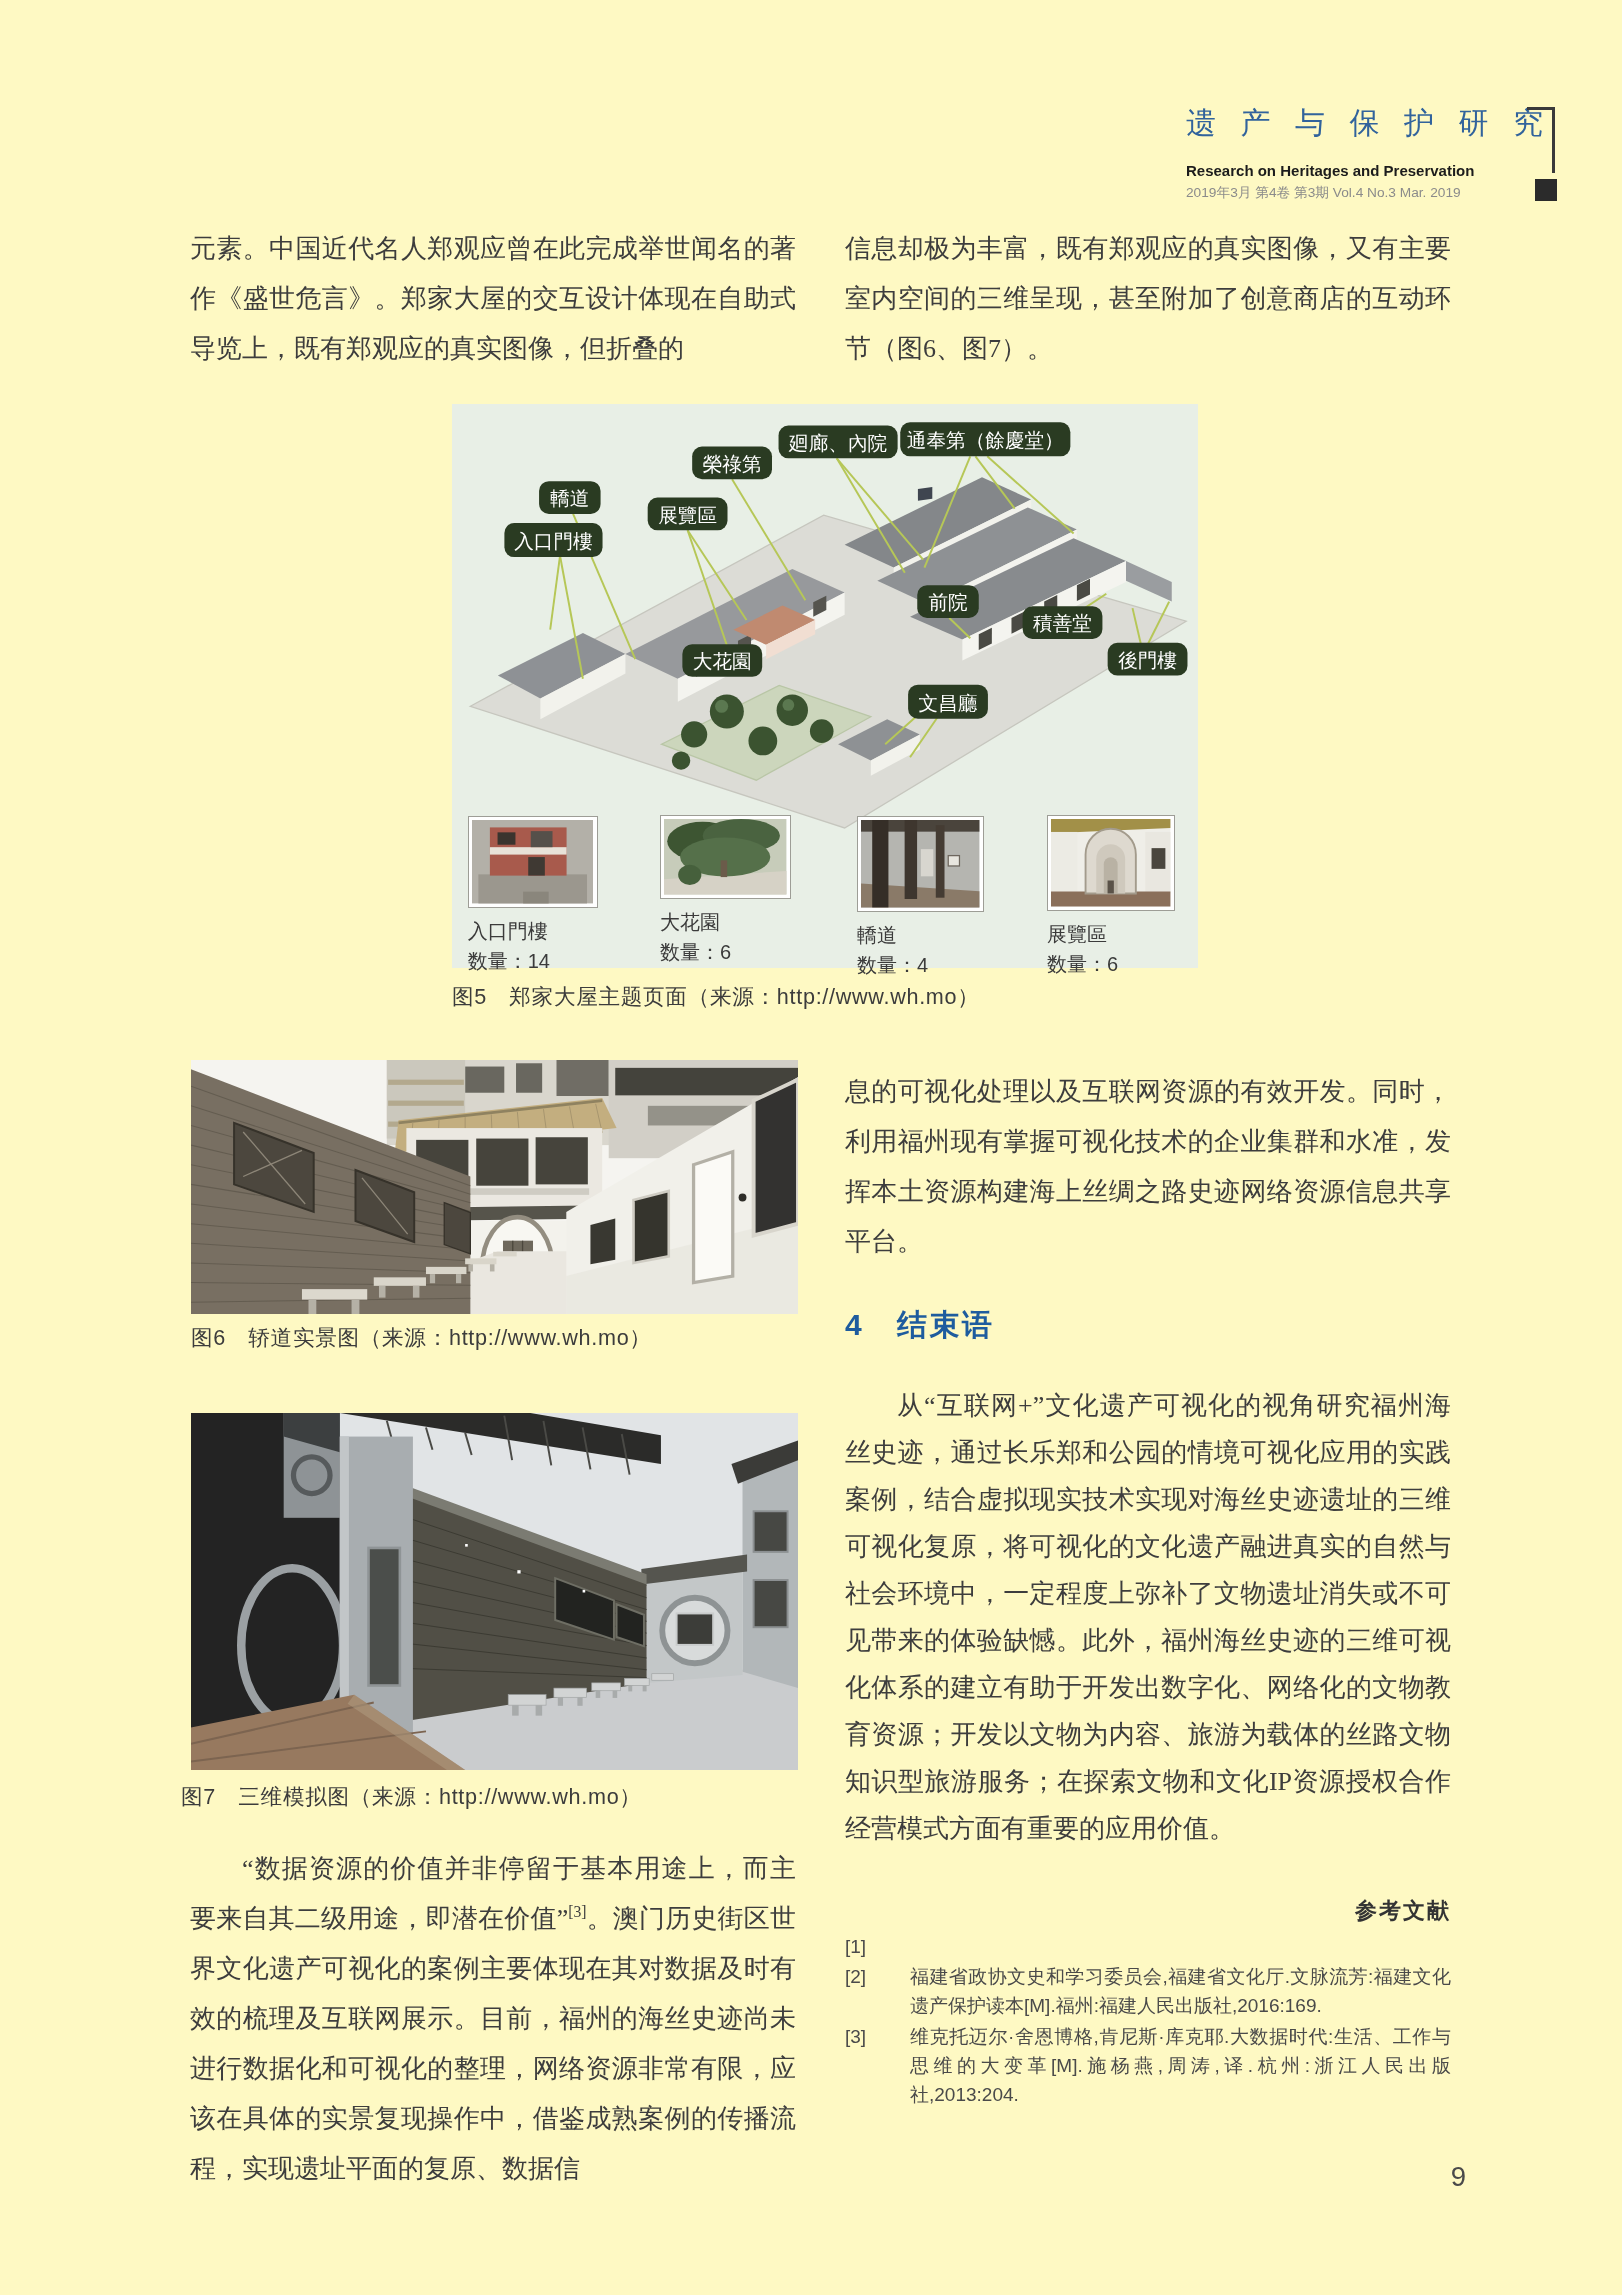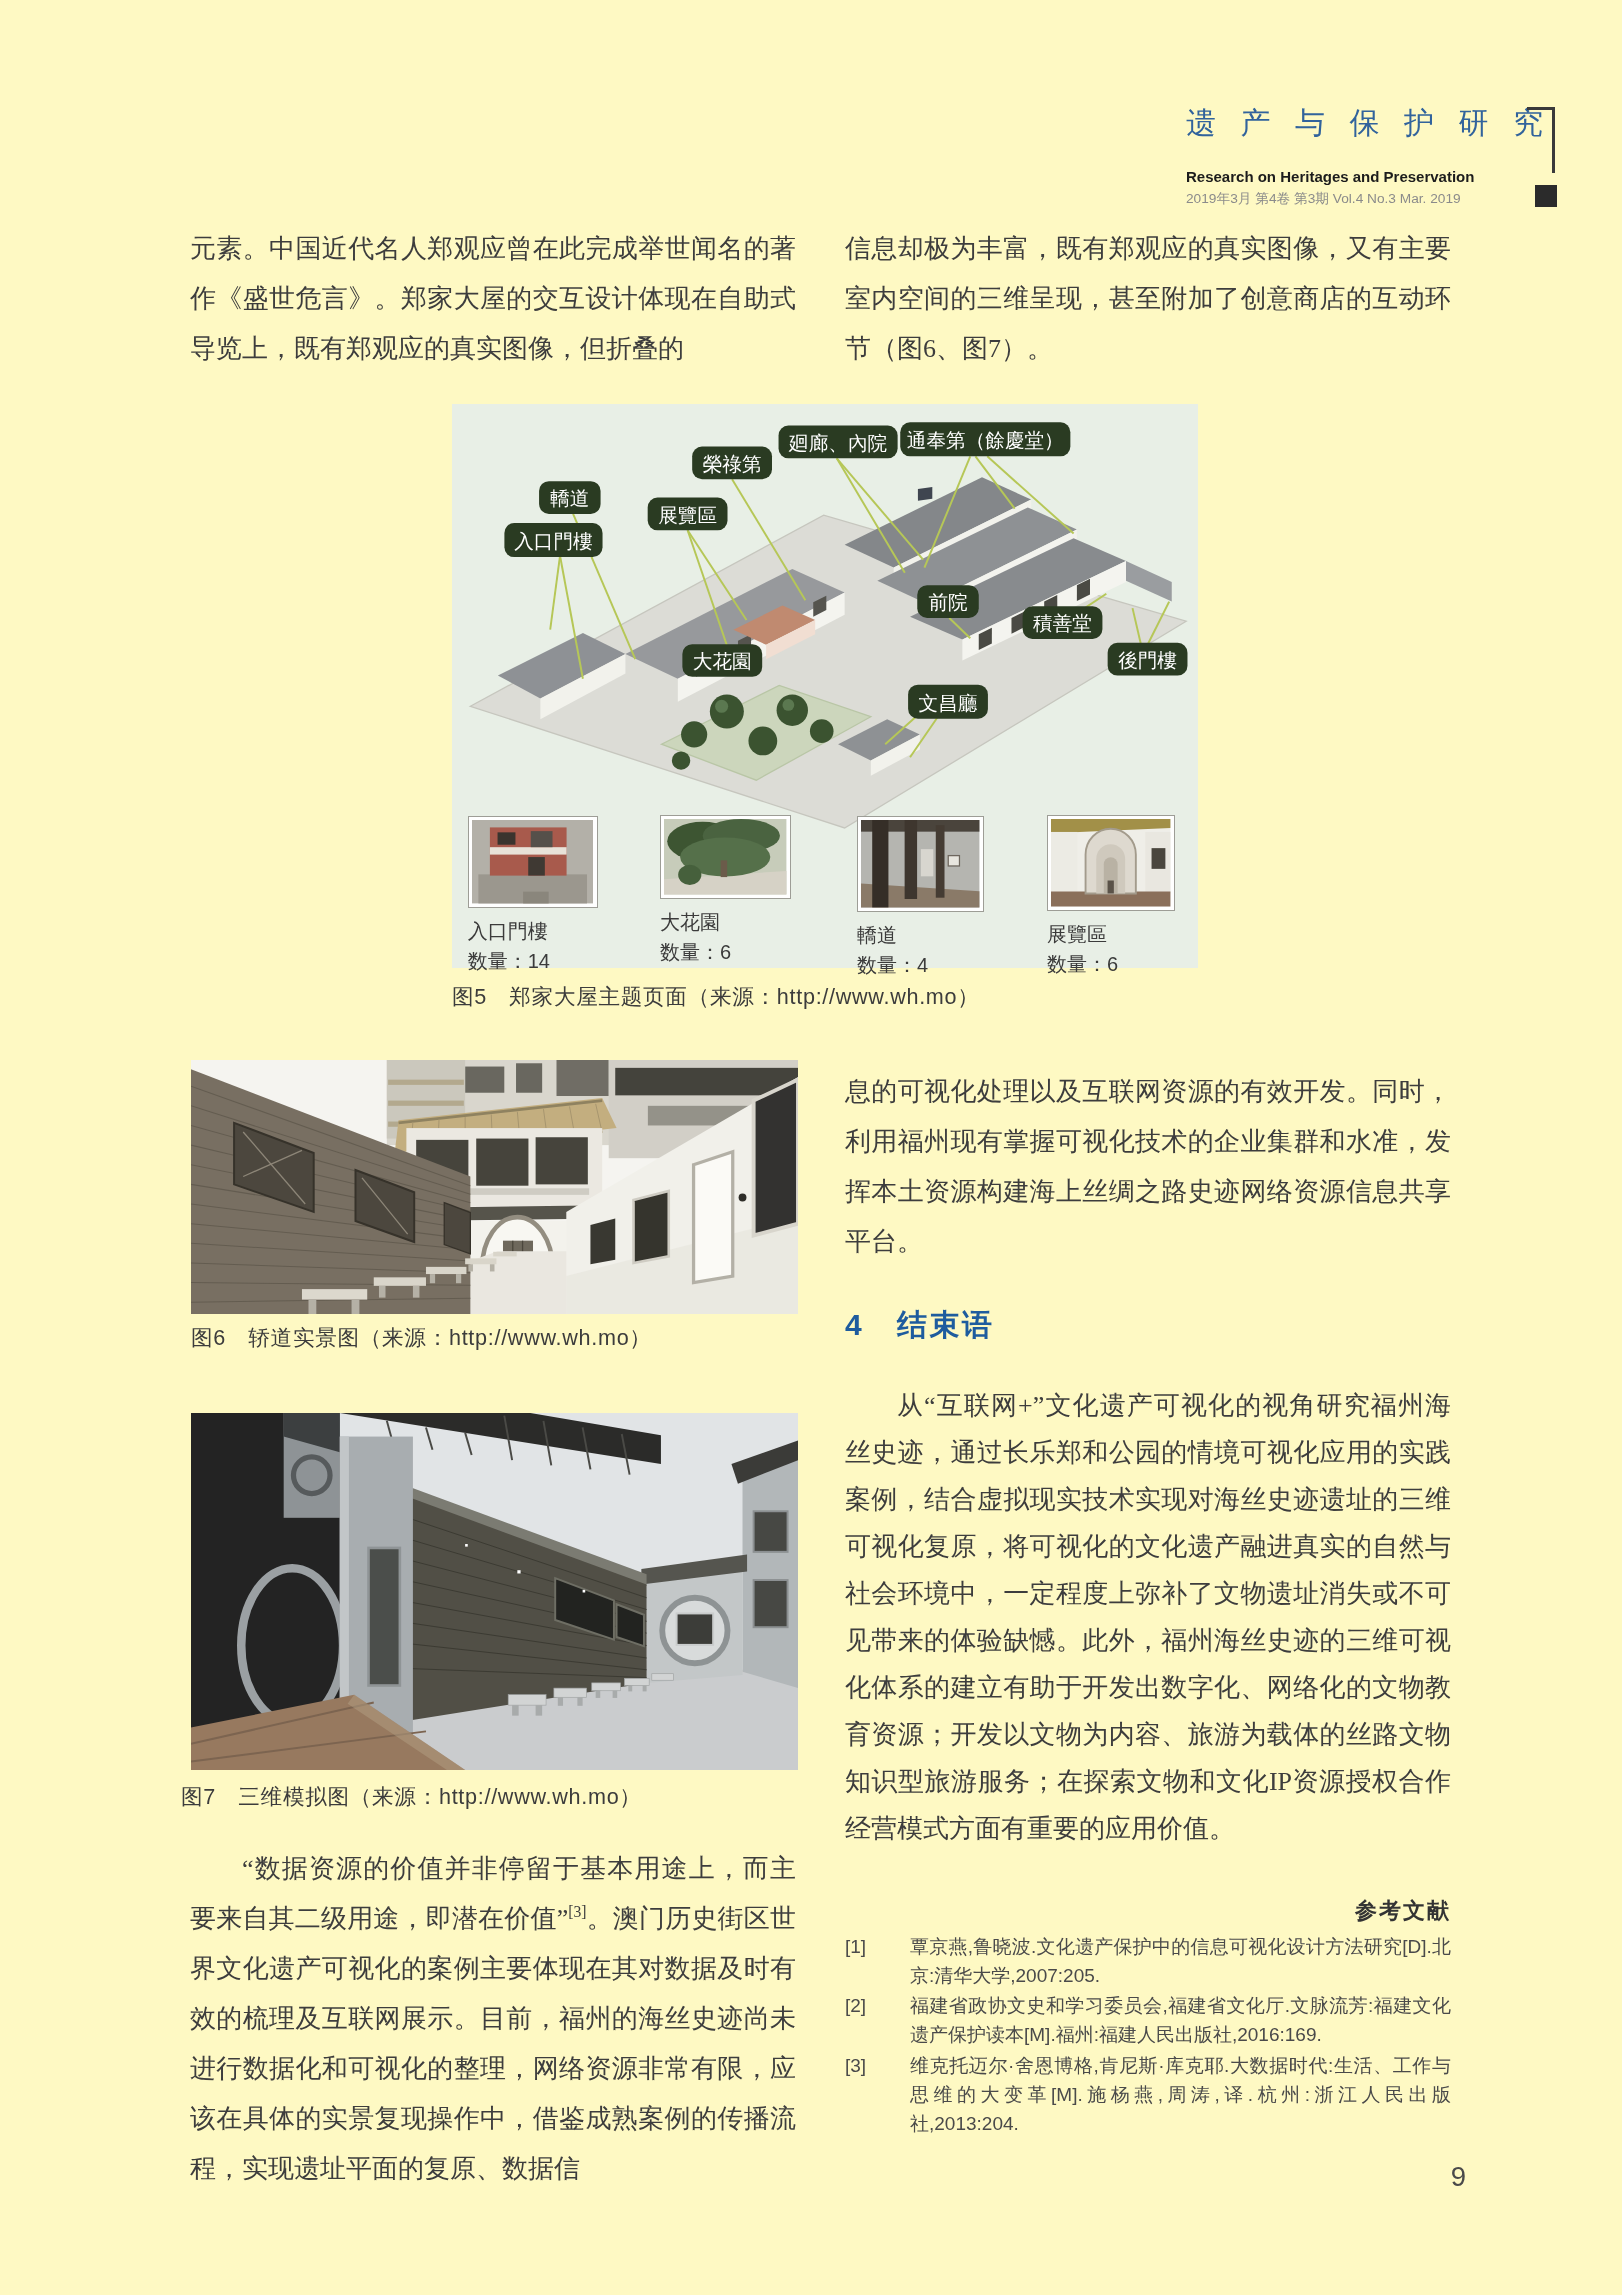--- a/index.html
+++ b/index.html
@@ -3,21 +3,21 @@
 <meta charset="utf-8">
 <style>
   html,body{margin:0;padding:0;background:#e9e9e9;}
   .page{position:relative;width:1623px;height:2295px;background:#fef9c3;overflow:hidden;
         font-family:"Liberation Serif", serif;}
 
   
   .journal-header{position:absolute;top:103px;left:1186px;width:281px;display:flex;align-items:stretch;}
   .jh-text{flex:1;text-align:left;}
   .jh-cn{font-size:30px;color:#31639c;letter-spacing:8.5px;font-family:"Liberation Serif",serif;white-space:nowrap;}
-  .jh-en{font-size:15px;color:#1c1c1c;font-weight:bold;font-family:"Liberation Sans",sans-serif;margin-top:24px;white-space:nowrap;}
+  .jh-en{font-size:15px;color:#1c1c1c;font-weight:bold;font-family:"Liberation Sans",sans-serif;margin-top:18px;white-space:nowrap;}
   .jh-issue{font-size:13.7px;color:#8b8b8b;font-family:"Liberation Sans",sans-serif;margin-top:5.2px;white-space:nowrap;}
   .jh-bracket{position:relative;width:31px;margin-left:3.9px;}
   .jh-bracket .line{position:absolute;top:3.9px;right:0;width:25px;height:63px;
         border-top:3.9px solid #3a3a3a;border-right:3.9px solid #3a3a3a;}
   .jh-bracket .sq{position:absolute;bottom:1.3px;right:-1.3px;width:22px;height:22px;background:#2b2b2b;}
 
   
   .para{position:absolute;font-size:26px;line-height:50px;color:#3d3d3d;text-align:justify;}
   .col-l{left:190px;width:606px;}
   .col-r{left:845px;width:606px;}
@@ -433,21 +433,20 @@
     </svg>
   </div>
   <div class="fig-caption" style="left:181px;top:1782px;width:607px;">图7　三维模拟图（来源：http://www.wh.mo）</div>
 
   <div class="para col-l indent" style="top:1844px;"><span>“数据资源的价值并非停留于基本用途上，而主要来自其二级用途，即潜在价值”</span><sup class="refmark">[3]</sup><span>。澳门历史街区世界文化遗产可视化的案例主要体现在其对数据及时有效的梳理及互联网展示。目前，福州的海丝史迹尚未进行数据化和可视化的整理，网络资源非常有限，应该在具体的实景复现操作中，借鉴成熟案例的传播流程，实现遗址平面的复原、数据信</span></div>
 
   <div class="refs-heading">参考文献</div>
   <div class="refs">
     <div class="ref-item">
       <div class="ref-num">[1]</div>
-      <div class="ref-text">覃京燕,鲁晓波.文化遗产保护中的信息可视化设计方法研究[D].北京:清华大学,2007:205.</div>
     </div>
     <div class="ref-item">
       <div class="ref-num">[2]</div>
       <div class="ref-text">福建省政协文史和学习委员会,福建省文化厅.文脉流芳:福建文化遗产保护读本[M].福州:福建人民出版社,2016:169.</div>
     </div>
     <div class="ref-item">
       <div class="ref-num">[3]</div>
       <div class="ref-text">维克托迈尔·舍恩博格,肯尼斯·库克耶.大数据时代:生活、工作与思维的大变革[M].施杨燕,周涛,译.杭州:浙江人民出版社,2013:204.</div>
     </div>
   </div>

